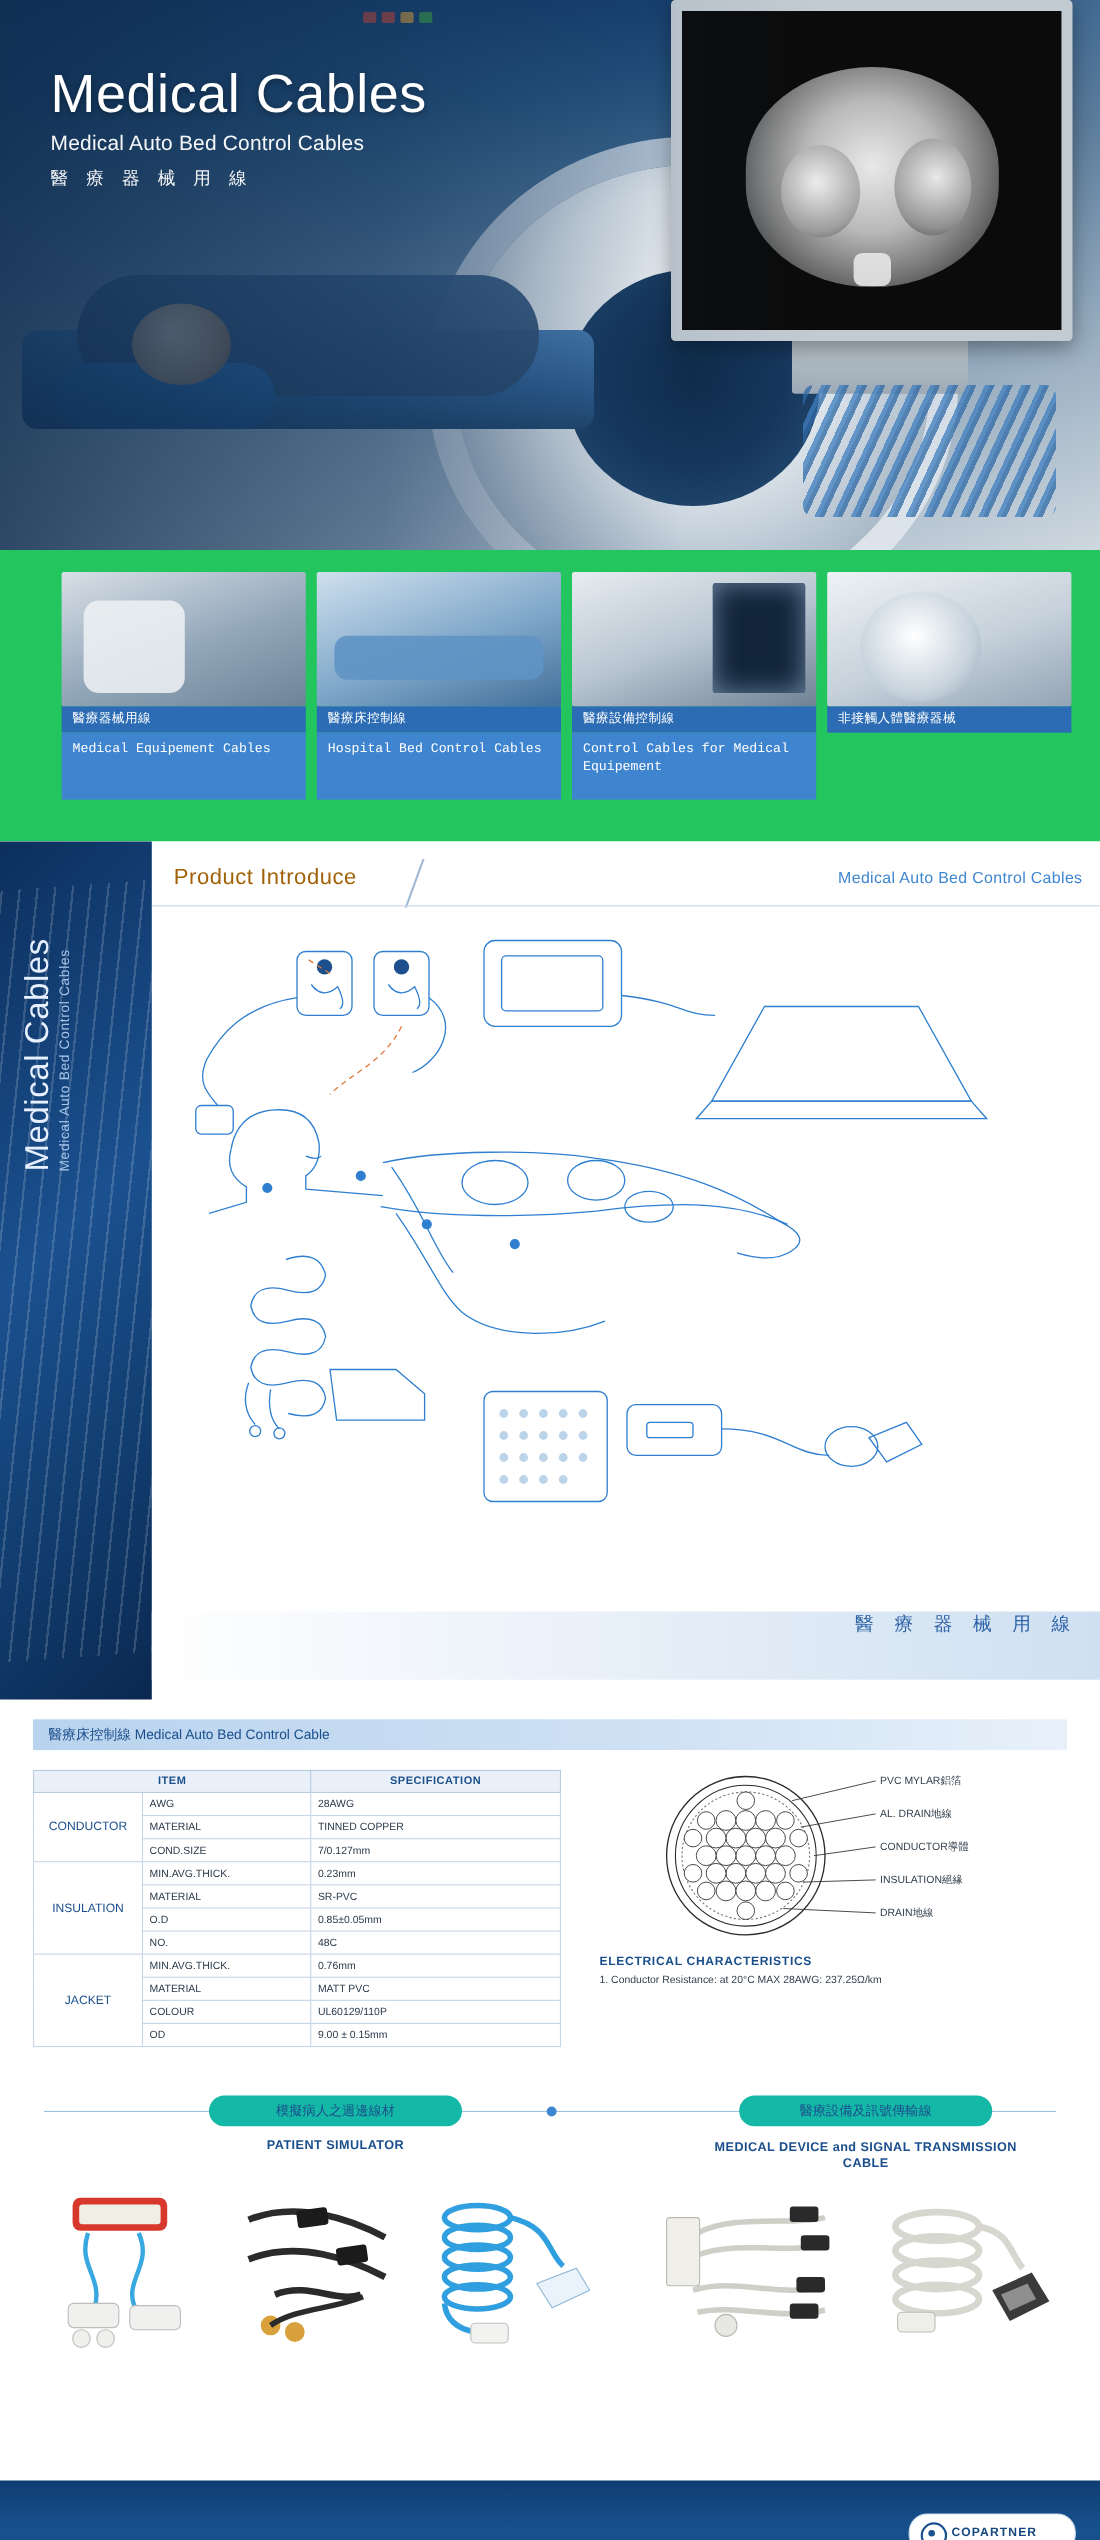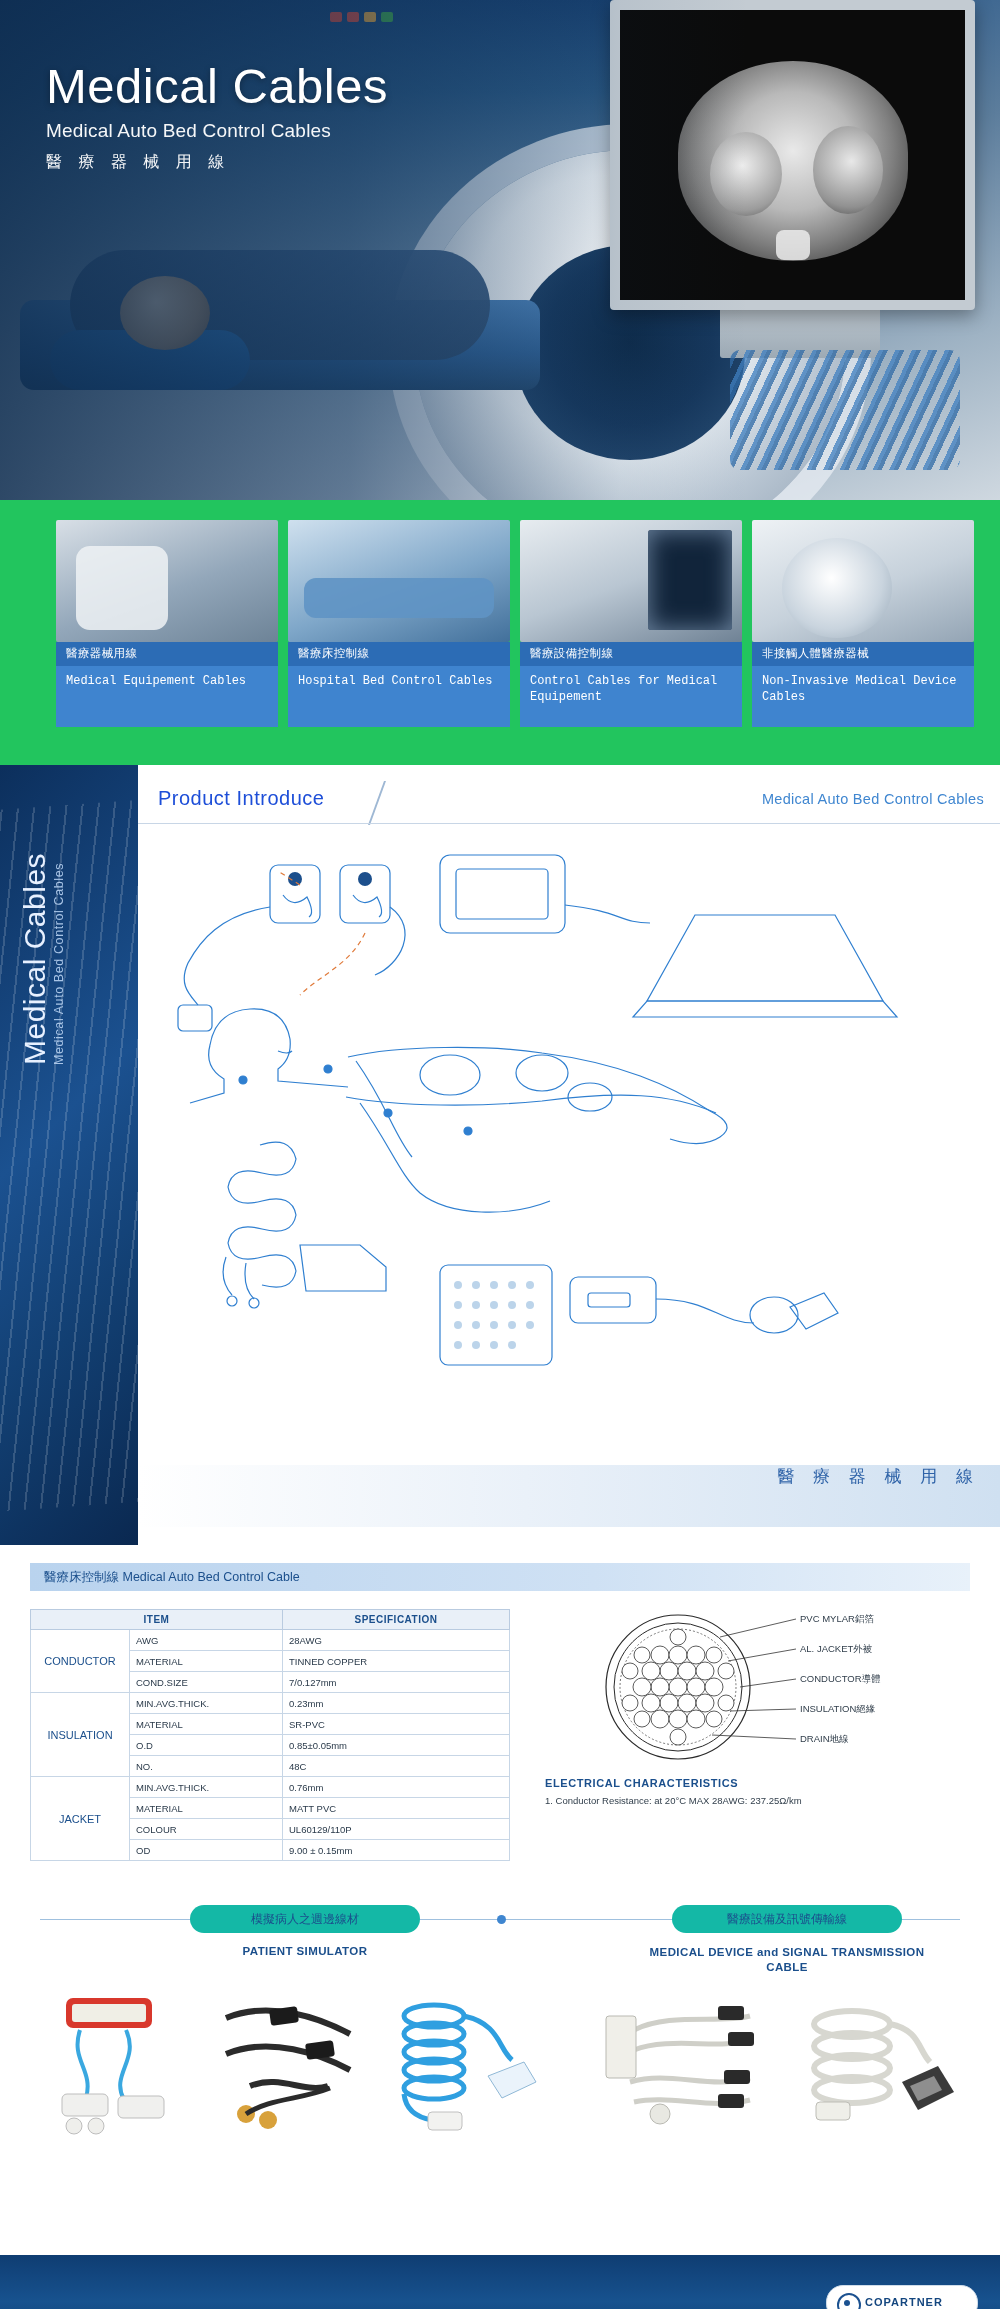--- a/index.html
+++ b/index.html
@@ -76,21 +76,21 @@
         background:linear-gradient(135deg,#0c2f5c 0%,#1b5190 45%,#123f72 70%,#0a2850 100%);overflow:hidden;}
   .intro-left .rays{position:absolute;left:-40px;top:40px;width:240px;height:700px;
         background:repeating-linear-gradient(100deg,rgba(255,255,255,.16) 0 2px,rgba(255,255,255,0) 2px 16px);
         transform:rotate(-4deg);}
   .vert-title{position:absolute;left:18px;top:300px;transform:rotate(-90deg);transform-origin:left top;
         white-space:nowrap;color:#cfe3ff;}
   .vert-title .vt1{font-size:30px;font-weight:400;letter-spacing:.5px;color:#e7f0ff;}
   .vert-sub{position:absolute;left:52px;top:300px;transform:rotate(-90deg);transform-origin:left top;
         white-space:nowrap;color:#a8c4e6;font-size:12.5px;letter-spacing:.6px;}
   .intro-head{position:absolute;left:138px;top:18px;width:862px;height:46px;}
-  .intro-head .pi{position:absolute;left:20px;top:4px;font-size:20px;color:#1d4ed8;letter-spacing:.5px;}
+  .intro-head .pi{position:absolute;left:20px;top:4px;font-size:20px;color:#a16207;letter-spacing:.5px;}
   .intro-head .slash{position:absolute;left:238px;top:-2px;width:2px;height:44px;background:#9fb8d4;transform:skewX(-20deg);}
   .intro-head .rt{position:absolute;right:16px;top:8px;font-size:14.5px;color:#3f86d0;letter-spacing:.3px;}
   .intro-head .rule{position:absolute;left:0;top:40px;width:862px;height:1px;background:#c8d6e6;}
   .diagram{position:absolute;left:150px;top:80px;width:840px;height:600px;}
   .footer-zh{position:absolute;right:20px;top:700px;font-size:17px;color:#2f63a8;letter-spacing:7px;}
   .intro-fade{position:absolute;left:138px;top:700px;width:862px;height:62px;
         background:linear-gradient(90deg,#ffffff 0%,#eaf1f9 45%,#cfe0f1 100%);}
 
   
   .spec{position:absolute;left:0;top:1555px;width:1000px;height:330px;background:#fff;}
@@ -182,21 +182,20 @@
       <div class="cap-en">Hospital Bed Control Cables</div>
     </div>
     <div class="thumb t3">
       <div class="pic p3"></div>
       <div class="cap-zh">醫療設備控制線</div>
       <div class="cap-en">Control Cables for Medical Equipement</div>
     </div>
     <div class="thumb t4">
       <div class="pic p4"></div>
       <div class="cap-zh">非接觸人體醫療器械</div>
-      <div class="cap-en">Non-Invasive Medical Device Cables</div>
     </div>
   </div>
 
   <div class="intro">
     <div class="intro-left">
       <div class="rays"></div>
       <div class="vert-title">
         <span class="vt1">Medical Cables</span>
       </div>
       <div class="vert-sub">Medical Auto Bed Control Cables</div>
@@ -393,21 +392,21 @@
         </g>
         <g stroke="#333" stroke-width=".8" fill="none">
           <path d="M120 32 L 196 14"></path>
           <path d="M128 56 L 196 44"></path>
           <path d="M140 82 L 196 74"></path>
           <path d="M130 106 L 196 104"></path>
           <path d="M112 130 L 196 134"></path>
         </g>
       </svg>
       <span style="left:200px;top:8px;">PVC MYLAR鋁箔</span>
-      <span style="left:200px;top:38px;">AL. JACKET外被</span>
+      <span style="left:200px;top:38px;">AL. DRAIN地線</span>
       <span style="left:200px;top:68px;">CONDUCTOR導體</span>
       <span style="left:200px;top:98px;">INSULATION絕緣</span>
       <span style="left:200px;top:128px;">DRAIN地線</span>
     </div>
 
     <div class="elec">
       <h4>ELECTRICAL  CHARACTERISTICS</h4>
       <p>1. Conductor Resistance:  at 20°C MAX 28AWG: 237.25Ω/km</p>
     </div>
   </div>

